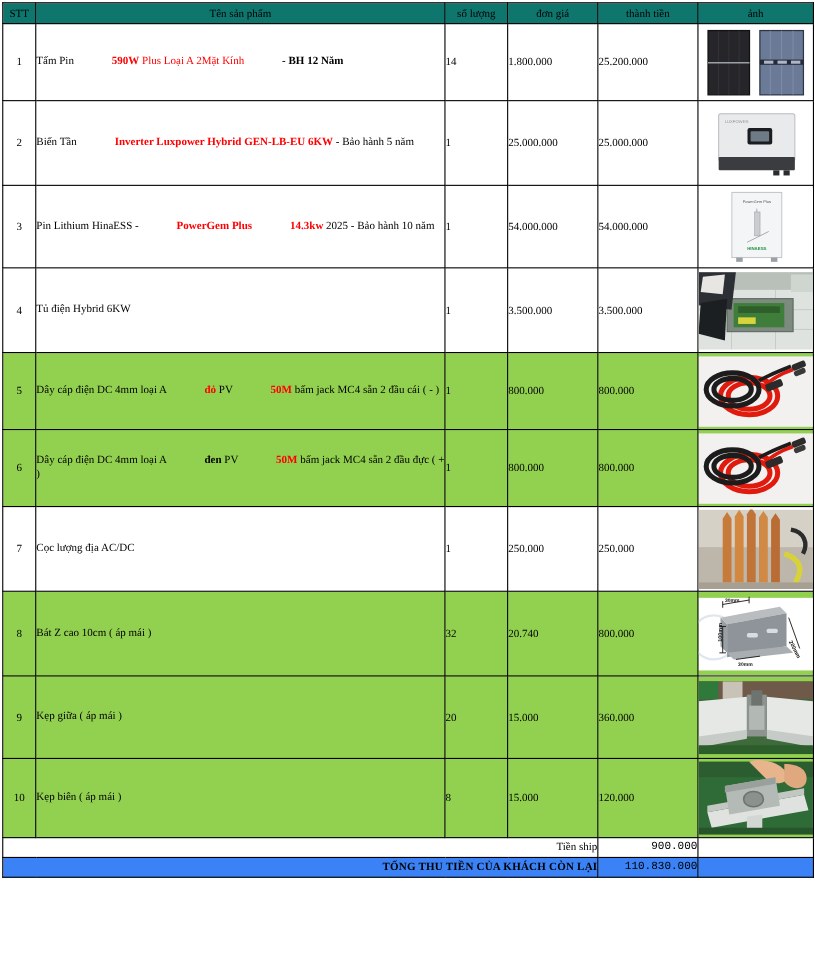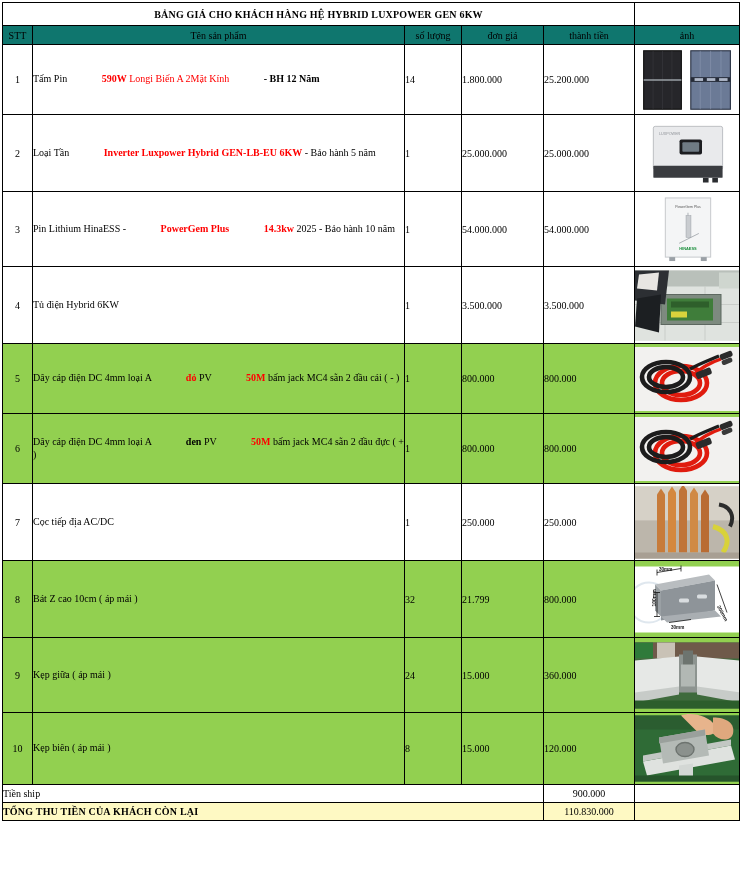--- a/index.html
+++ b/index.html
@@ -94,36 +94,37 @@
     line-height: 0;
   }
   .thumb-wrap svg { display: block; }
 
   
   .red { color: #ff0000; }
   .b { font-weight: bold; padding-left: 32px; }
 
   
   .ft-label {
-    text-align: left;
+    text-align: right;
     color: #ff0000;
     font-size: 10px;
     height: 17px;
     background: #ffffff;
     margin-left: 16px;
   }
   .ft-val {
-    text-align: center;
+    text-align: right;
     font-size: 10px;
     background: #ffffff;
     color: #000;
+    font-family: Liberation Mono, monospace;
   }
   .ft-blank { background: #ffffff; }
   .ft-yellow {
-    background: #fef9c3;
+    background: #3b82f6;
   }
   .ft-yellow.ft-label {
     font-weight: bold;
     letter-spacing: 0.2px;
   }
   .ft-yellow.ft-val { color: #000; }
 </style>
 </head>
 <body>
 
@@ -132,34 +133,30 @@
     <colgroup>
       <col class="c-stt">
         <col class="c-name">
         <col class="c-qty">
       <col class="c-price">
         <col class="c-total">
         <col class="c-img">
     </colgroup>
     <tbody id="tbody-root">
         <tr>
-          <td class="title-cell" colspan="5">BẢNG GIÁ CHO KHÁCH HÀNG HỆ HYBRID LUXPOWER GEN 6KW</td>
-          <td class="title-blank"></td>
-        </tr>
-        <tr>
           <td class="hdr">STT</td>
           <td class="hdr">Tên sản phẩm</td>
           <td class="hdr">số lượng</td>
           <td class="hdr">đơn giá</td>
           <td class="hdr">thành tiền</td>
           <td class="hdr">ảnh</td>
         </tr>
         <tr style="height: 70px;">
           <td class="stt row-white">1</td>
-          <td class="name row-white"><span>Tấm Pin </span><span class="red b">590W</span><span class="red"> Longi Biến A 2Mặt Kính</span><span class="b"> - BH 12 Năm</span></td>
+          <td class="name row-white"><span>Tấm Pin </span><span class="red b">590W</span><span class="red"> Plus Loại A 2Mặt Kính</span><span class="b"> - BH 12 Năm</span></td>
           <td class="num row-white">14</td>
           <td class="num row-white">1.800.000</td>
           <td class="num row-white">25.200.000</td>
           <td class="imgcell row-white">
             <span class="thumb-wrap">
               <svg width="105" height="66" viewBox="0 0 105 70">
     <rect width="105" height="70" fill="#ffffff"></rect>
     <g>
       <rect x="6" y="4" width="40" height="62" fill="#26262a" stroke="#111" stroke-width="1.2"></rect>
       <g stroke="#3a3a40" stroke-width="0.6">
@@ -180,21 +177,21 @@
       <rect x="60" y="33" width="9" height="3" fill="#aeb7c7"></rect>
       <rect x="73" y="33" width="9" height="3" fill="#aeb7c7"></rect>
       <rect x="86" y="33" width="9" height="3" fill="#aeb7c7"></rect>
     </g>
   </svg>
             </span>
           </td>
         </tr>
         <tr style="height: 77px;">
           <td class="stt row-white">2</td>
-          <td class="name row-white"><span>Loại Tần </span><span class="red b">Inverter Luxpower Hybrid GEN-LB-EU 6KW</span><span> - Bảo hành 5 năm</span></td>
+          <td class="name row-white"><span>Biến Tần </span><span class="red b">Inverter Luxpower Hybrid GEN-LB-EU 6KW</span><span> - Bảo hành 5 năm</span></td>
           <td class="num row-white">1</td>
           <td class="num row-white">25.000.000</td>
           <td class="num row-white">25.000.000</td>
           <td class="imgcell row-white">
             <span class="thumb-wrap">
               <svg width="105" height="73" viewBox="0 0 105 78">
     <rect width="105" height="78" fill="#ffffff"></rect>
     <rect x="16" y="10" width="74" height="46" rx="2" fill="#e9eaec" stroke="#b9bcc0" stroke-width="1"></rect>
     <rect x="16" y="52" width="74" height="13" rx="1" fill="#3a3c40"></rect>
     <rect x="69" y="65" width="6" height="5" fill="#2a2c2f"></rect>
@@ -307,21 +304,21 @@
     <path d="M55 22 C66 16 72 14 84 9" stroke="#1c1c1c" stroke-width="3.4" fill="none"></path>
     <rect x="60" y="26" width="16" height="7" rx="2" transform="rotate(-22 60 26)" fill="#2b2b2b"></rect>
     <rect x="84" y="8" width="13" height="6" rx="2" transform="rotate(-22 84 8)" fill="#2b2b2b"></rect>
     <rect x="86" y="14" width="11" height="5" rx="2" transform="rotate(-22 86 14)" fill="#3a3a3a"></rect>
   </svg>
             </span>
           </td>
         </tr>
         <tr style="height: 77px;">
           <td class="stt row-white">7</td>
-          <td class="name row-white"><span>Cọc tiếp địa AC/DC</span></td>
+          <td class="name row-white"><span>Cọc lượng địa AC/DC</span></td>
           <td class="num row-white">1</td>
           <td class="num row-white">250.000</td>
           <td class="num row-white">250.000</td>
           <td class="imgcell row-white">
             <span class="thumb-wrap">
               <svg width="105" height="73" viewBox="0 0 105 72">
     <rect width="105" height="72" fill="#cbc5bb"></rect>
     <rect x="0" y="0" width="105" height="34" fill="#d6d1c7"></rect>
     <rect x="0" y="34" width="105" height="38" fill="#bcb6ab"></rect>
     <g>
@@ -335,21 +332,21 @@
     <path d="M84 18 C96 20 100 30 95 40" stroke="#2c2c2c" stroke-width="4" fill="none"></path>
     <rect x="0" y="66" width="105" height="6" fill="#a89f93"></rect>
   </svg>
             </span>
           </td>
         </tr>
         <tr style="height: 77px;">
           <td class="stt row-green">8</td>
           <td class="name row-green"><span>Bát Z cao 10cm ( áp mái )</span></td>
           <td class="num row-green">32</td>
-          <td class="num row-green">21.799</td>
+          <td class="num row-green">20.740</td>
           <td class="num row-green">800.000</td>
           <td class="imgcell row-green">
             <span class="thumb-wrap">
               <svg width="105" height="73" viewBox="0 0 105 66">
     <rect width="105" height="66" fill="#ffffff"></rect>
     <circle cx="14" cy="36" r="20" fill="none" stroke="#dfe7ee" stroke-width="2"></circle>
     <path d="M20 18 L74 8 L80 14 L26 24 Z" fill="#b9bdc0"></path>
     <path d="M20 18 L26 24 L26 50 L20 44 Z" fill="#9aa0a4"></path>
     <path d="M26 24 L80 14 L80 44 L26 54 Z" fill="#8e9499"></path>
     <path d="M26 50 L80 44 L86 50 L32 56 Z" fill="#a9aeb2"></path>
@@ -369,21 +366,21 @@
     <text x="21" y="40" font-family="sans-serif" font-size="5" font-weight="bold" fill="#111" transform="rotate(-90 21 40)">100mm</text>
     <text x="36" y="62" font-family="sans-serif" font-size="4.6" font-weight="bold" fill="#111">30mm</text>
     <text x="82" y="40" font-family="sans-serif" font-size="5" font-weight="bold" fill="#111" transform="rotate(62 82 40)">200mm</text>
   </svg>
             </span>
           </td>
         </tr>
         <tr style="height: 75px;">
           <td class="stt row-green">9</td>
           <td class="name row-green"><span>Kẹp giữa ( áp mái )</span></td>
-          <td class="num row-green">24</td>
+          <td class="num row-green">20</td>
           <td class="num row-green">15.000</td>
           <td class="num row-green">360.000</td>
           <td class="imgcell row-green">
             <span class="thumb-wrap">
               <svg width="105" height="71" viewBox="0 0 105 66">
     <rect width="105" height="66" fill="#3e6a3c"></rect>
     <rect x="0" y="0" width="105" height="16" fill="#6f5a4a"></rect>
     <rect x="0" y="0" width="18" height="16" fill="#2f7a3a"></rect>
     <rect x="22" y="0" width="18" height="16" fill="#c9c2b6"></rect>
     <path d="M0 18 L44 14 L44 50 L0 58 Z" fill="#e6e8e6"></path>

